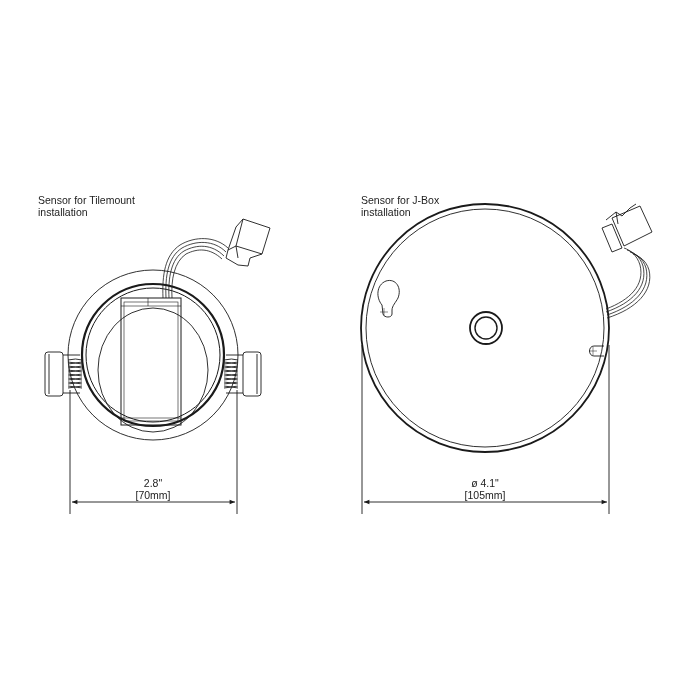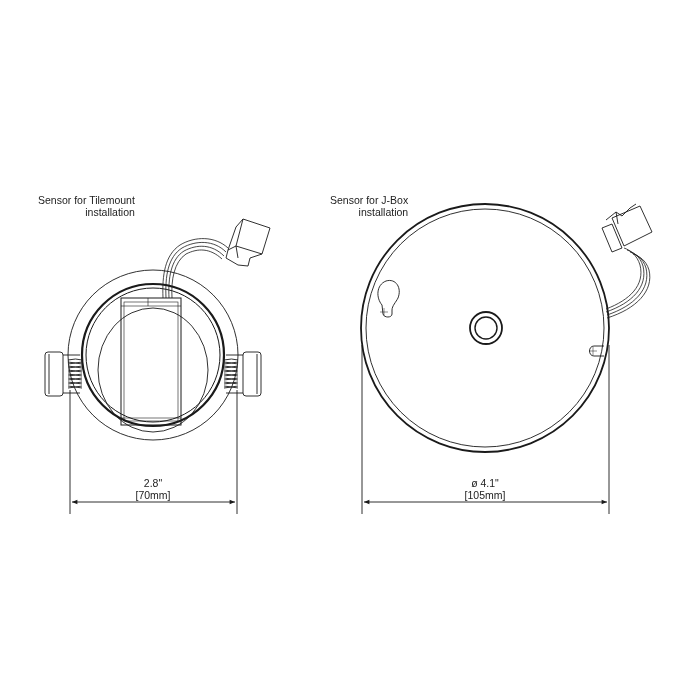--- a/index.html
+++ b/index.html
@@ -1,30 +1,30 @@
 <!DOCTYPE html>
 <html><head>
   <meta charset="utf-8">
   <style>
     html, body { margin: 0; padding: 0; background: #ffffff; }
     body { width: 700px; height: 700px; position: relative; overflow: hidden;
            font-family: "Liberation Sans", "DejaVu Sans", sans-serif; color: #222; }
-    .caption { position: absolute; font-size: 10.5px; line-height: 12px; color: #222; text-align: right; }
+    .caption { position: absolute; font-size: 10.5px; line-height: 12px; color: #222; }
     .dim-label { position: absolute; font-size: 10.5px; line-height: 12px; text-align: center; color: #222; }
     svg.drawing { position: absolute; left: 0; top: 0; }
   </style>
 </head>
 <body>
 
 <div class="caption" style="left:38px; top:194px;">
   <div>Sensor for Tilemount</div>
   <div>installation</div>
 </div>
 
-<div class="caption" style="left:330px; top:194px;">
+<div class="caption" style="left:361px; top:194px;">
   <div>Sensor for J-Box</div>
   <div>installation</div>
 </div>
 
 <div class="dim-label" style="left:110px; top:477px; width:86px;">
   <div>2.8"</div>
   <div>[70mm]</div>
 </div>
 
 <div class="dim-label" style="left:440px; top:477px; width:90px;">

